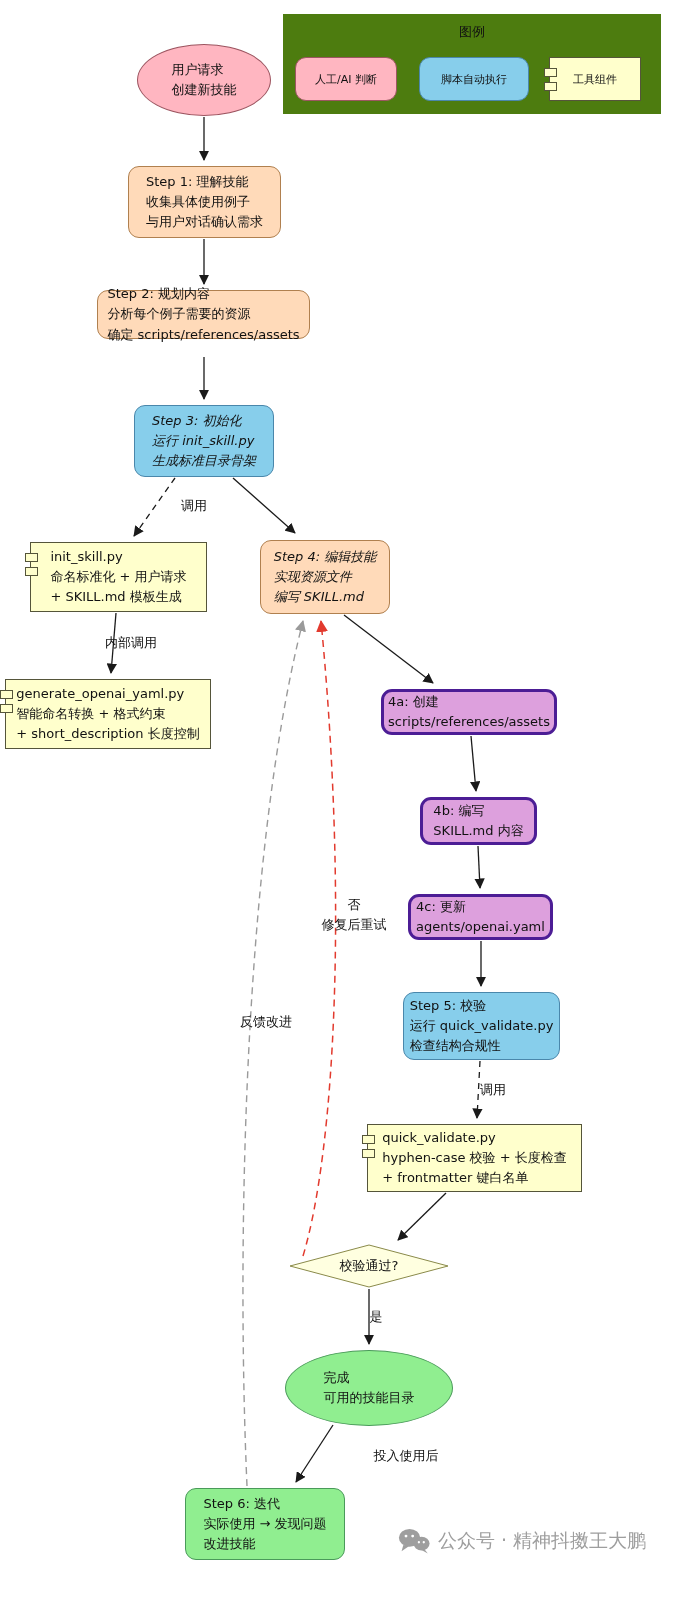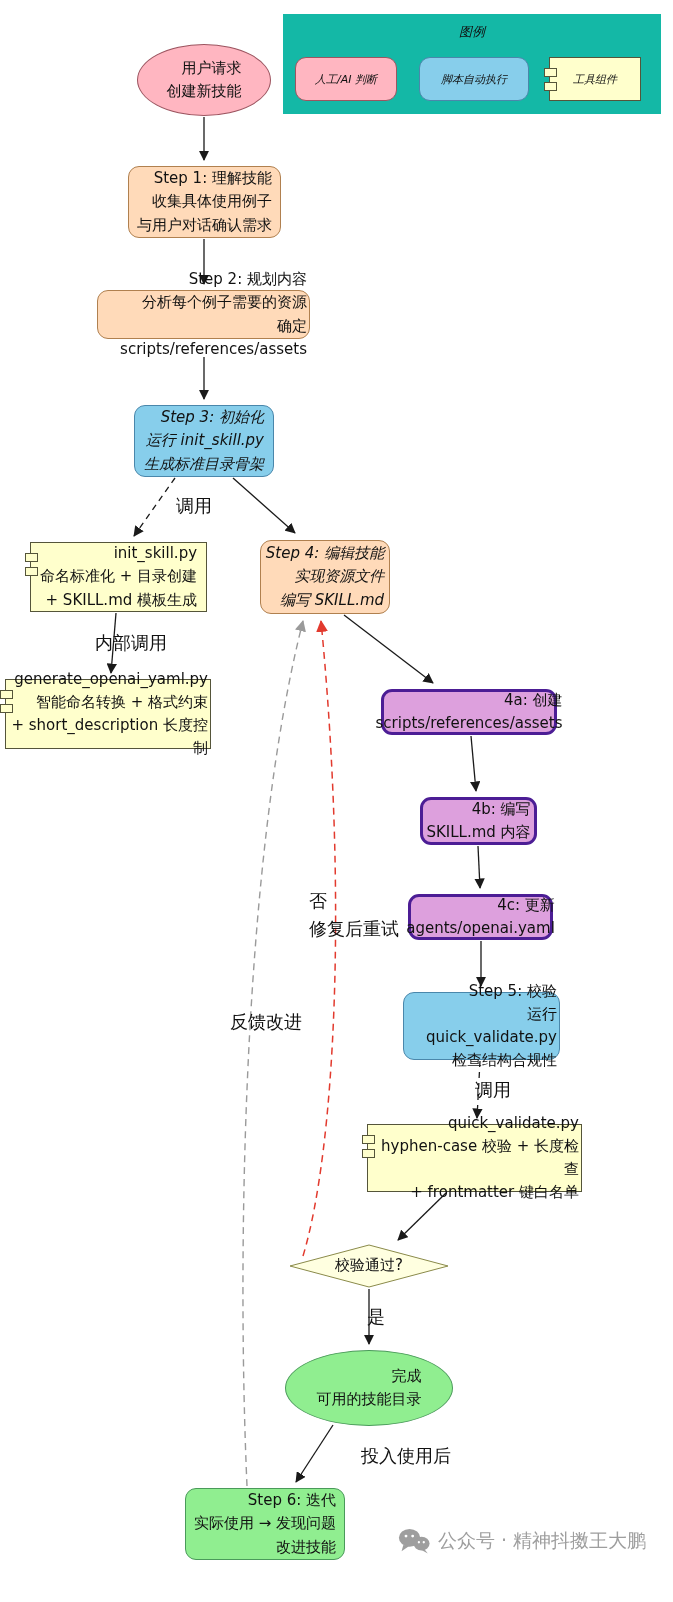--- a/index.html
+++ b/index.html
@@ -3,22 +3,22 @@
 <meta charset="utf-8">
 <style>
   html,body { margin:0; padding:0; background:#ffffff; }
   body { font-family:"DejaVu Sans","Liberation Sans",sans-serif; color:#111; }
   #canvas { position:relative; width:673px; height:1602px; background:#ffffff; overflow:hidden; }
 
   
   .node {
     position:absolute; box-sizing:border-box;
     display:flex; align-items:center; justify-content:center;
-    text-align:right; white-space:pre-line;
-    font-size:15px; line-height:1.55; padding:2px;
+    text-align:left; white-space:pre-line;
+    font-size:13px; line-height:1.55; padding:2px;
   }
   .ellipse  { border-radius:50%; }
   .rounded  { border-radius:11px; }
   .pink     { background:#FFB6C1; border:1px solid #9c5560; }
   .peach    { background:#FFDAB9; border:1px solid #b0804f; }
   .blue     { background:#87CEEB; border:1px solid #4a87ab; }
   .purple   { background:#DDA0DD; border:3px solid #4c1d95; }
   .green    { background:#90EE90; border:1px solid #4a9a5a; }
   .yellow   { background:#FFFFCC; border:1px solid #55553a; }
 
@@ -46,34 +46,34 @@
   }
   .component .tab1 { top:10px; }
   .component .tab2 { top:24px; }
 
   
   .diamond-svg { position:absolute; left:0; top:0; width:100%; height:100%; }
   .diamond-svg polygon { fill:#FFFFE0; stroke:#8a8a4a; stroke-width:1; }
   .diamond-label { position:relative; }
 
   
-  #legend { position:absolute; left:283px; top:14px; width:378px; height:100px; background:#14b8a6;font-style:italic; }
+  #legend { position:absolute; left:283px; top:14px; width:378px; height:100px; background:#4d7c0f; }
   .legend-title { position:absolute; top:9px; left:0; width:100%; text-align:center; font-size:13px; }
   .legend-item {
     position:absolute; top:43px; height:44px; box-sizing:border-box;
     display:flex; align-items:center; justify-content:center; font-size:11px;
   }
   #leg-human  { left:12px;  width:102px; }
   #leg-script { left:136px; width:110px; }
   #leg-tool   { left:266px; width:92px; }
 
   
   .edge-label {
     position:absolute; transform:translate(-50%,-50%);
-    font-size:18px; text-align:left; white-space:pre-line; line-height:1.55;
+    font-size:13px; text-align:center; white-space:pre-line; line-height:1.55;
   }
   #l-call1    { left:194px; top:506px; }
   #l-internal { left:131px; top:643px; }
   #l-call2    { left:493px; top:1090px; }
   #l-no       { left:354px; top:915px; }
   #l-feedback { left:266px; top:1022px; }
   #l-yes      { left:376px; top:1317px; }
   #l-deploy   { left:406px; top:1456px; }
 
   
@@ -152,21 +152,21 @@
 确定 scripts/references/assets</div>
 
   <div class="node rounded blue" id="n-step3">Step 3: 初始化
 运行 init_skill.py
 生成标准目录骨架</div>
 
   <div class="node yellow component" id="n-init">
     <span class="tab tab1"></span>
     <span class="tab tab2"></span>
     <span>init_skill.py
-命名标准化 + 目录创建
+命名标准化 + 用户请求
 + SKILL.md 模板生成</span>
   </div>
 
   <div class="node rounded peach" id="n-step4">Step 4: 编辑技能
 实现资源文件
 编写 SKILL.md</div>
 
   <div class="node yellow component" id="n-gen">
     <span class="tab tab1"></span>
     <span class="tab tab2"></span>

